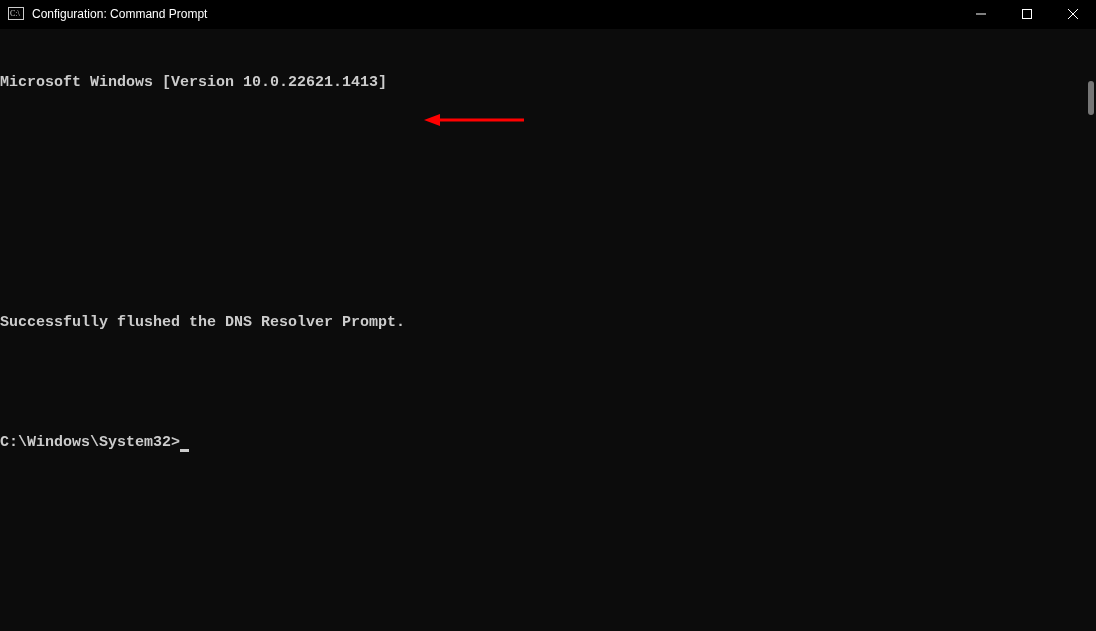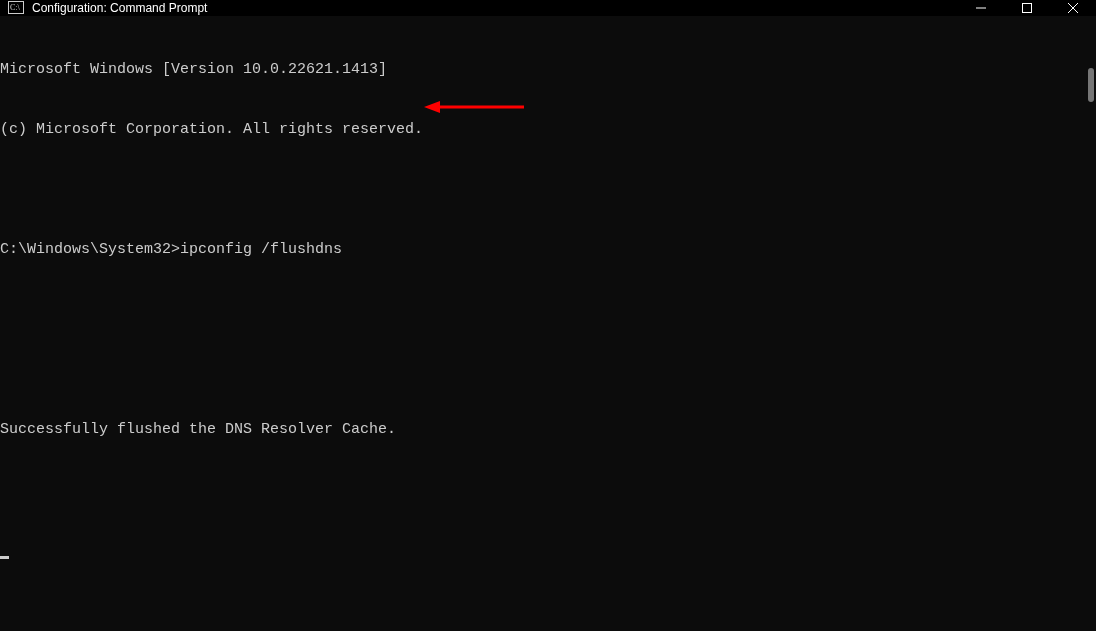--- a/index.html
+++ b/index.html
@@ -78,20 +78,21 @@
       font-size: 15px;
       line-height: 20px;
       padding: 4px 0 0 0;
       position: relative;
       white-space: pre;
       overflow: hidden;
     }
     .terminal-line {
       white-space: pre;
       height: 20px;
+      font-weight: bold;
     }
     .cursor {
       display: inline-block;
       width: 9px;
       height: 3px;
       background: #cccccc;
       vertical-align: bottom;
       margin-bottom: 1px;
       animation: blink 1s step-start infinite;
     }
@@ -159,28 +160,26 @@
             <line x1="0" y1="0" x2="10" y2="10"></line>
             <line x1="10" y1="0" x2="0" y2="10"></line>
           </svg>
       </div>
     </div>
   </div>
 
   <div class="content-wrap">
     <div class="terminal">
       <div class="terminal-line">Microsoft Windows [Version 10.0.22621.1413]</div>
-      <div class="terminal-line">(c) Microsoft Corporation. All rights reserved.</div>
-      <div class="terminal-line"></div>
-      <div class="terminal-line">C:\Windows\System32&gt;ipconfig /flushdns</div>
       <div class="terminal-line"></div>
       <div class="terminal-line"></div>
-      <div class="terminal-line">Successfully flushed the DNS Resolver Cache.</div>
       <div class="terminal-line"></div>
-      <div class="terminal-line"><span class="cursor"></span></div>
+      <div class="terminal-line">Successfully flushed the DNS Resolver Prompt.</div>
+      <div class="terminal-line"></div>
+      <div class="terminal-line"><span>C:\Windows\System32&gt;</span><span class="cursor"></span></div>
 
       <div class="arrow-annotation">
         <svg width="110" height="20" viewBox="0 0 110 20">
           <line x1="12" y1="10" x2="100" y2="10" stroke="#ff0000" stroke-width="3"></line>
           <polygon points="0,10 16,4 16,16" fill="#ff0000"></polygon>
         </svg>
       </div>
     </div>
 
     <div class="scrollbar-track">

